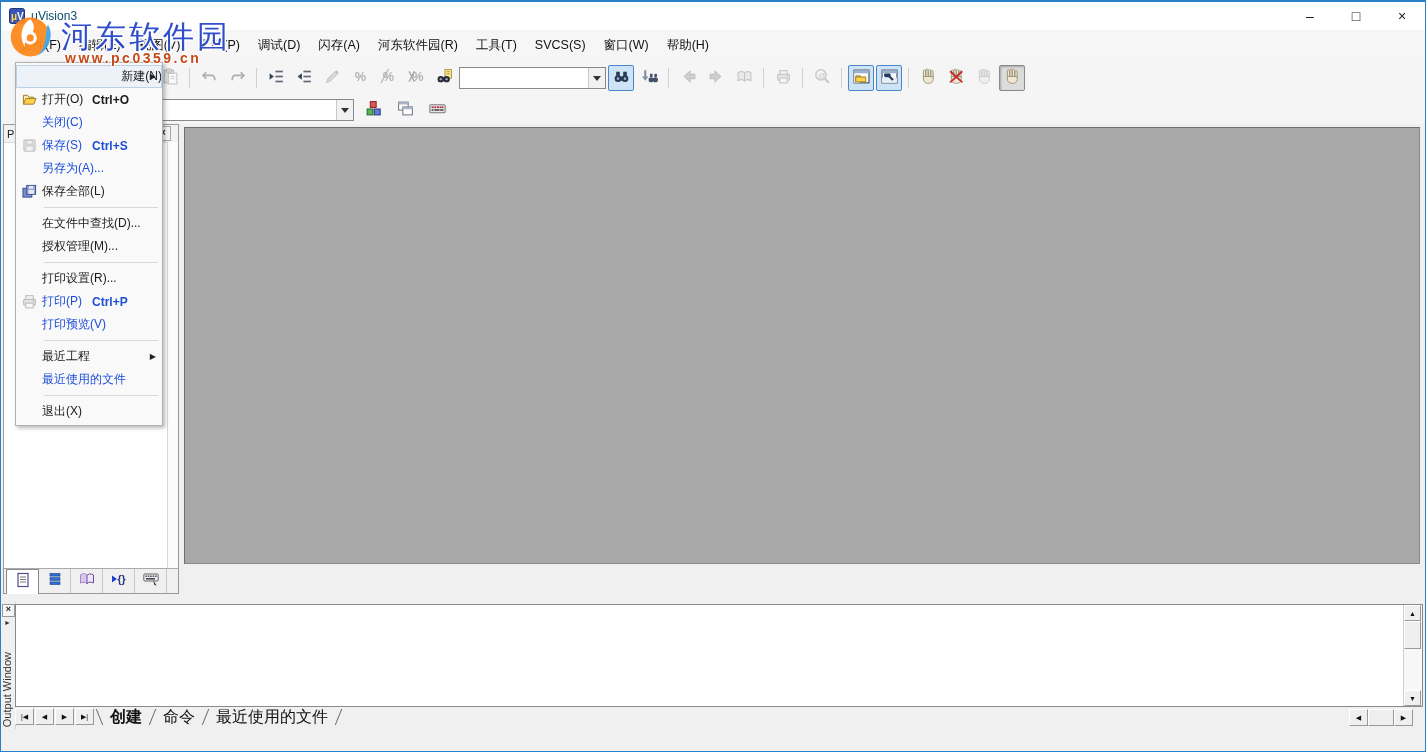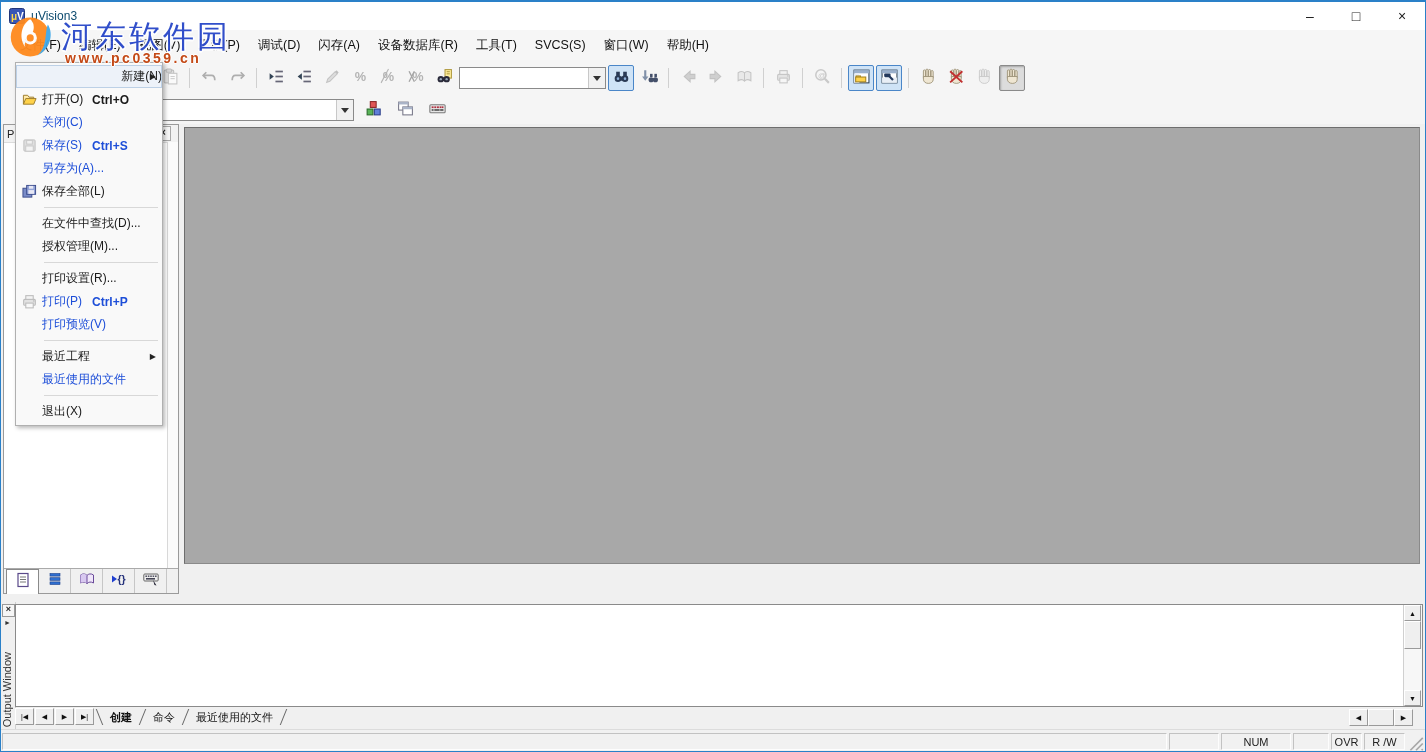--- a/index.html
+++ b/index.html
@@ -44,21 +44,21 @@
   .out-pin{position:absolute;left:3px;top:17px;font-size:7px;color:#333;}
   .out-label{position:absolute;left:0;bottom:2px;width:14px;writing-mode:vertical-rl;transform:rotate(180deg);font-size:11px;color:#333;text-align:left;}
   .out-content{position:absolute;left:14px;top:2px;right:2px;height:103px;background:#fff;border:1px solid #8a8a8a;box-sizing:border-box;}
   .vscroll{position:absolute;right:0;top:0;bottom:0;width:18px;background:#f7f7f7;border-left:1px solid #d0d0d0;}
   .sbtn{position:absolute;left:0;width:17px;height:16px;background:#efefef;border:1px solid #9a9a9a;border-top-color:#fff;border-left-color:#fff;box-sizing:border-box;display:flex;align-items:center;justify-content:center;font-size:7px;color:#111;}
   .sthumb{position:absolute;left:0;width:17px;background:#efefef;border:1px solid #9a9a9a;border-top-color:#fff;border-left-color:#fff;box-sizing:border-box;}
   .out-bottom{position:absolute;left:14px;right:2px;bottom:0;height:22px;display:flex;align-items:flex-start;}
   .navgrp{display:flex;margin-top:1px;}
   .navbtn{width:19px;height:17px;background:#efefef;border:1px solid #9a9a9a;border-top-color:#fff;border-left-color:#fff;box-sizing:border-box;display:flex;align-items:center;justify-content:center;font-size:7px;color:#111;margin-right:1px;}
   .out-tabs{display:flex;align-items:center;margin-left:4px;height:20px;}
-  .out-tab{font-size:11px;padding:2px 10px;color:#111;white-space:nowrap;}
+  .out-tab{font-size:16px;padding:2px 10px;color:#111;white-space:nowrap;}
   .out-tab.active{font-weight:bold;}
   .tslash{width:1px;height:16px;background:#666;flex:0 0 auto;}
   .tslash.back{transform:skewX(22deg);}
   .tslash.fwd{transform:skewX(-22deg);}
   .hscroll{position:absolute;right:10px;bottom:3px;height:17px;display:flex;}
   .hbtn{width:19px;height:17px;background:#efefef;border:1px solid #9a9a9a;border-top-color:#fff;border-left-color:#fff;box-sizing:border-box;display:flex;align-items:center;justify-content:center;font-size:7px;color:#111;}
   .hthumb{width:26px;height:17px;background:#efefef;border:1px solid #9a9a9a;border-top-color:#fff;border-left-color:#fff;box-sizing:border-box;}
   
   .statusbar{position:absolute;left:0;top:727px;right:0;height:23px;background:#f1f1f1;border-top:1px solid #dcdcdc;display:flex;align-items:center;font-size:11px;color:#222;}
   .scell{height:17px;margin:0 1px;border:1px solid;border-color:#c2c2c2 #fdfdfd #fdfdfd #c2c2c2;display:flex;align-items:center;justify-content:center;box-sizing:border-box;}
@@ -104,21 +104,21 @@
     </div>
   </div>
 
   <div class="menubar">
       <div class="mbitem">文件(F)</div>
       <div class="mbitem">编辑(E)</div>
       <div class="mbitem">视图(V)</div>
       <div class="mbitem">工程(P)</div>
       <div class="mbitem">调试(D)</div>
       <div class="mbitem">闪存(A)</div>
-      <div class="mbitem">设备数据库(R)</div>
+      <div class="mbitem">河东软件园(R)</div>
       <div class="mbitem">工具(T)</div>
       <div class="mbitem">SVCS(S)</div>
       <div class="mbitem">窗口(W)</div>
       <div class="mbitem">帮助(H)</div>
     </div>
 
   <div class="tb tb1">
       <span class="tbtn disabled">
         <span class="ic"><svg width="17" height="17" viewBox="0 0 16 16" xmlns="http://www.w3.org/2000/svg">
             <rect x="2" y="2" width="9" height="12" rx="1" fill="#d8c8a8" stroke="#8a7a5a"></rect>
@@ -442,31 +442,20 @@
           <span class="tslash fwd"></span>
         </div>
       <div class="hscroll">
         <span class="hbtn">◀</span>
         <span class="hthumb"></span>
         <span class="hbtn">▶</span>
       </div>
     </div>
   </div>
 
-  <div class="statusbar">
-      <span class="scell flex"></span>
-      <span class="scell" style="width: 50px;"></span>
-      <span class="scell" style="width: 70px;">NUM</span>
-      <span class="scell" style="width: 36px;"></span>
-      <span class="scell" style="width: 31px;">OVR</span>
-      <span class="scell" style="width: 41px;">R /W</span>
-      <span class="grip"><svg width="18" height="19" viewBox="0 0 16 16">
-          <path d="M14 3 L3 14 M14 8 L8 14 M14 13 L13 14" stroke="#a8a8a8" stroke-width="1.5" fill="none"></path>
-        </svg></span>
-    </div>
 
   <div class="filemenu">
       <div class="mitem hover">
         <span class="gut"></span>
         <span class="lbl">新建(N)</span>
         <span class="sub">▶</span>
       </div>
       <div class="mitem">
         <span class="gut">
           <svg width="15" height="15" viewBox="0 0 16 16" xmlns="http://www.w3.org/2000/svg">

